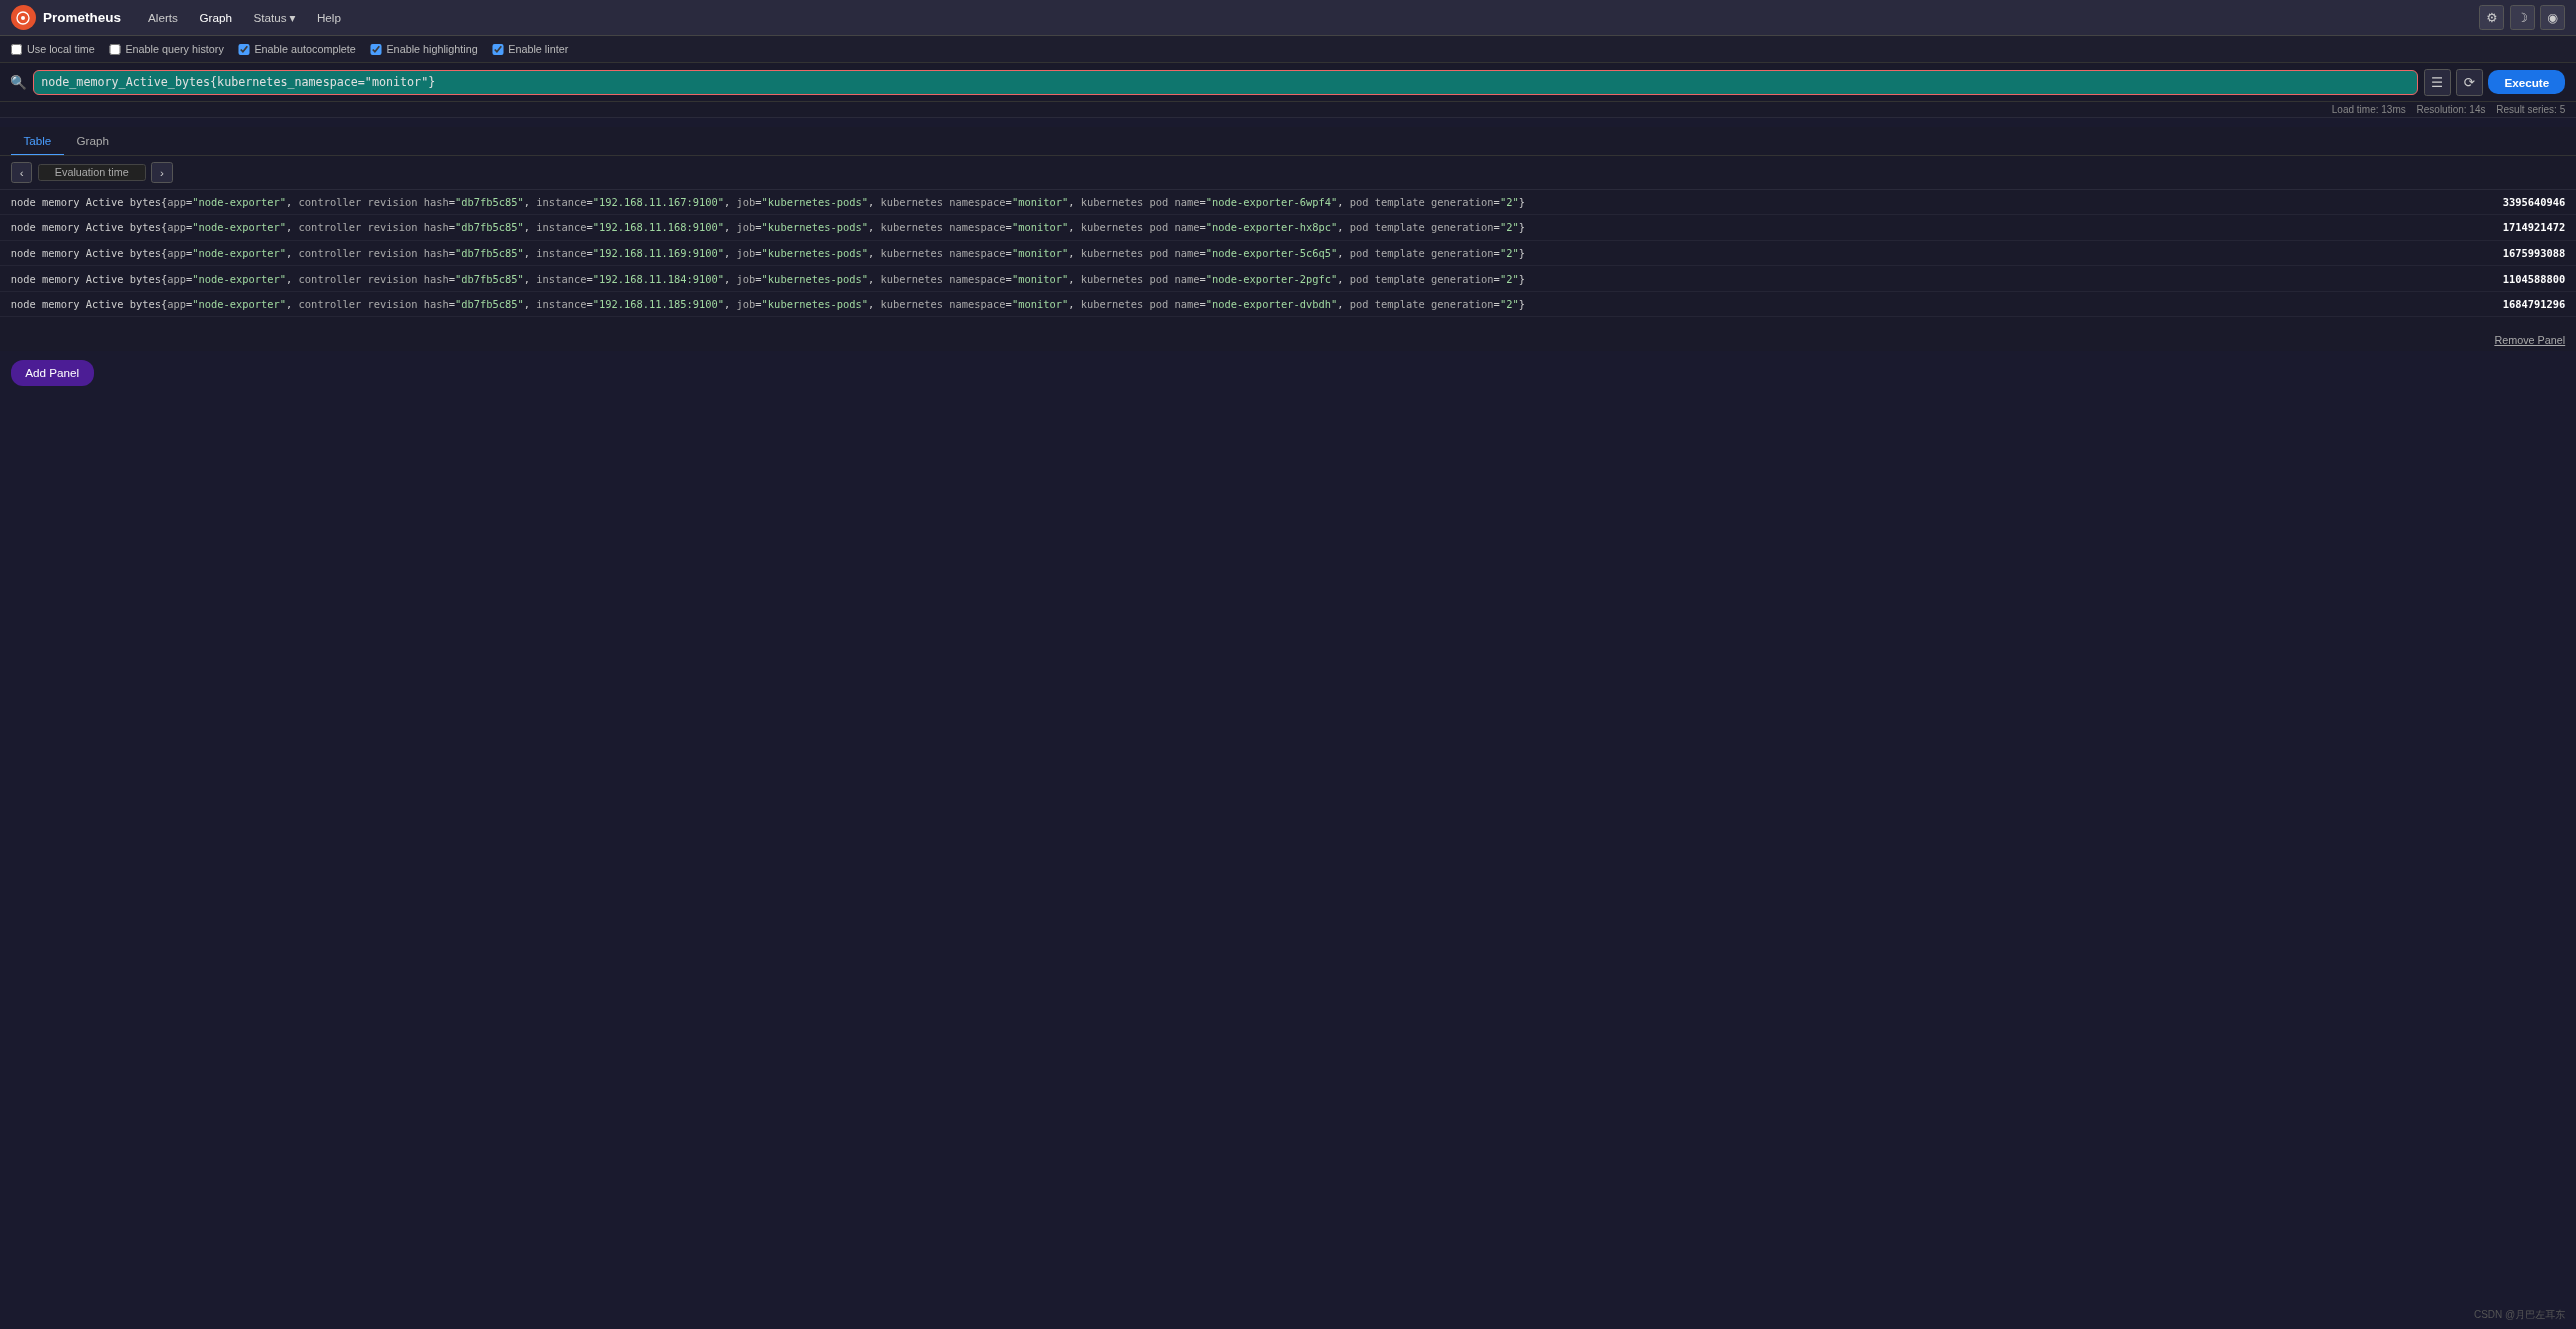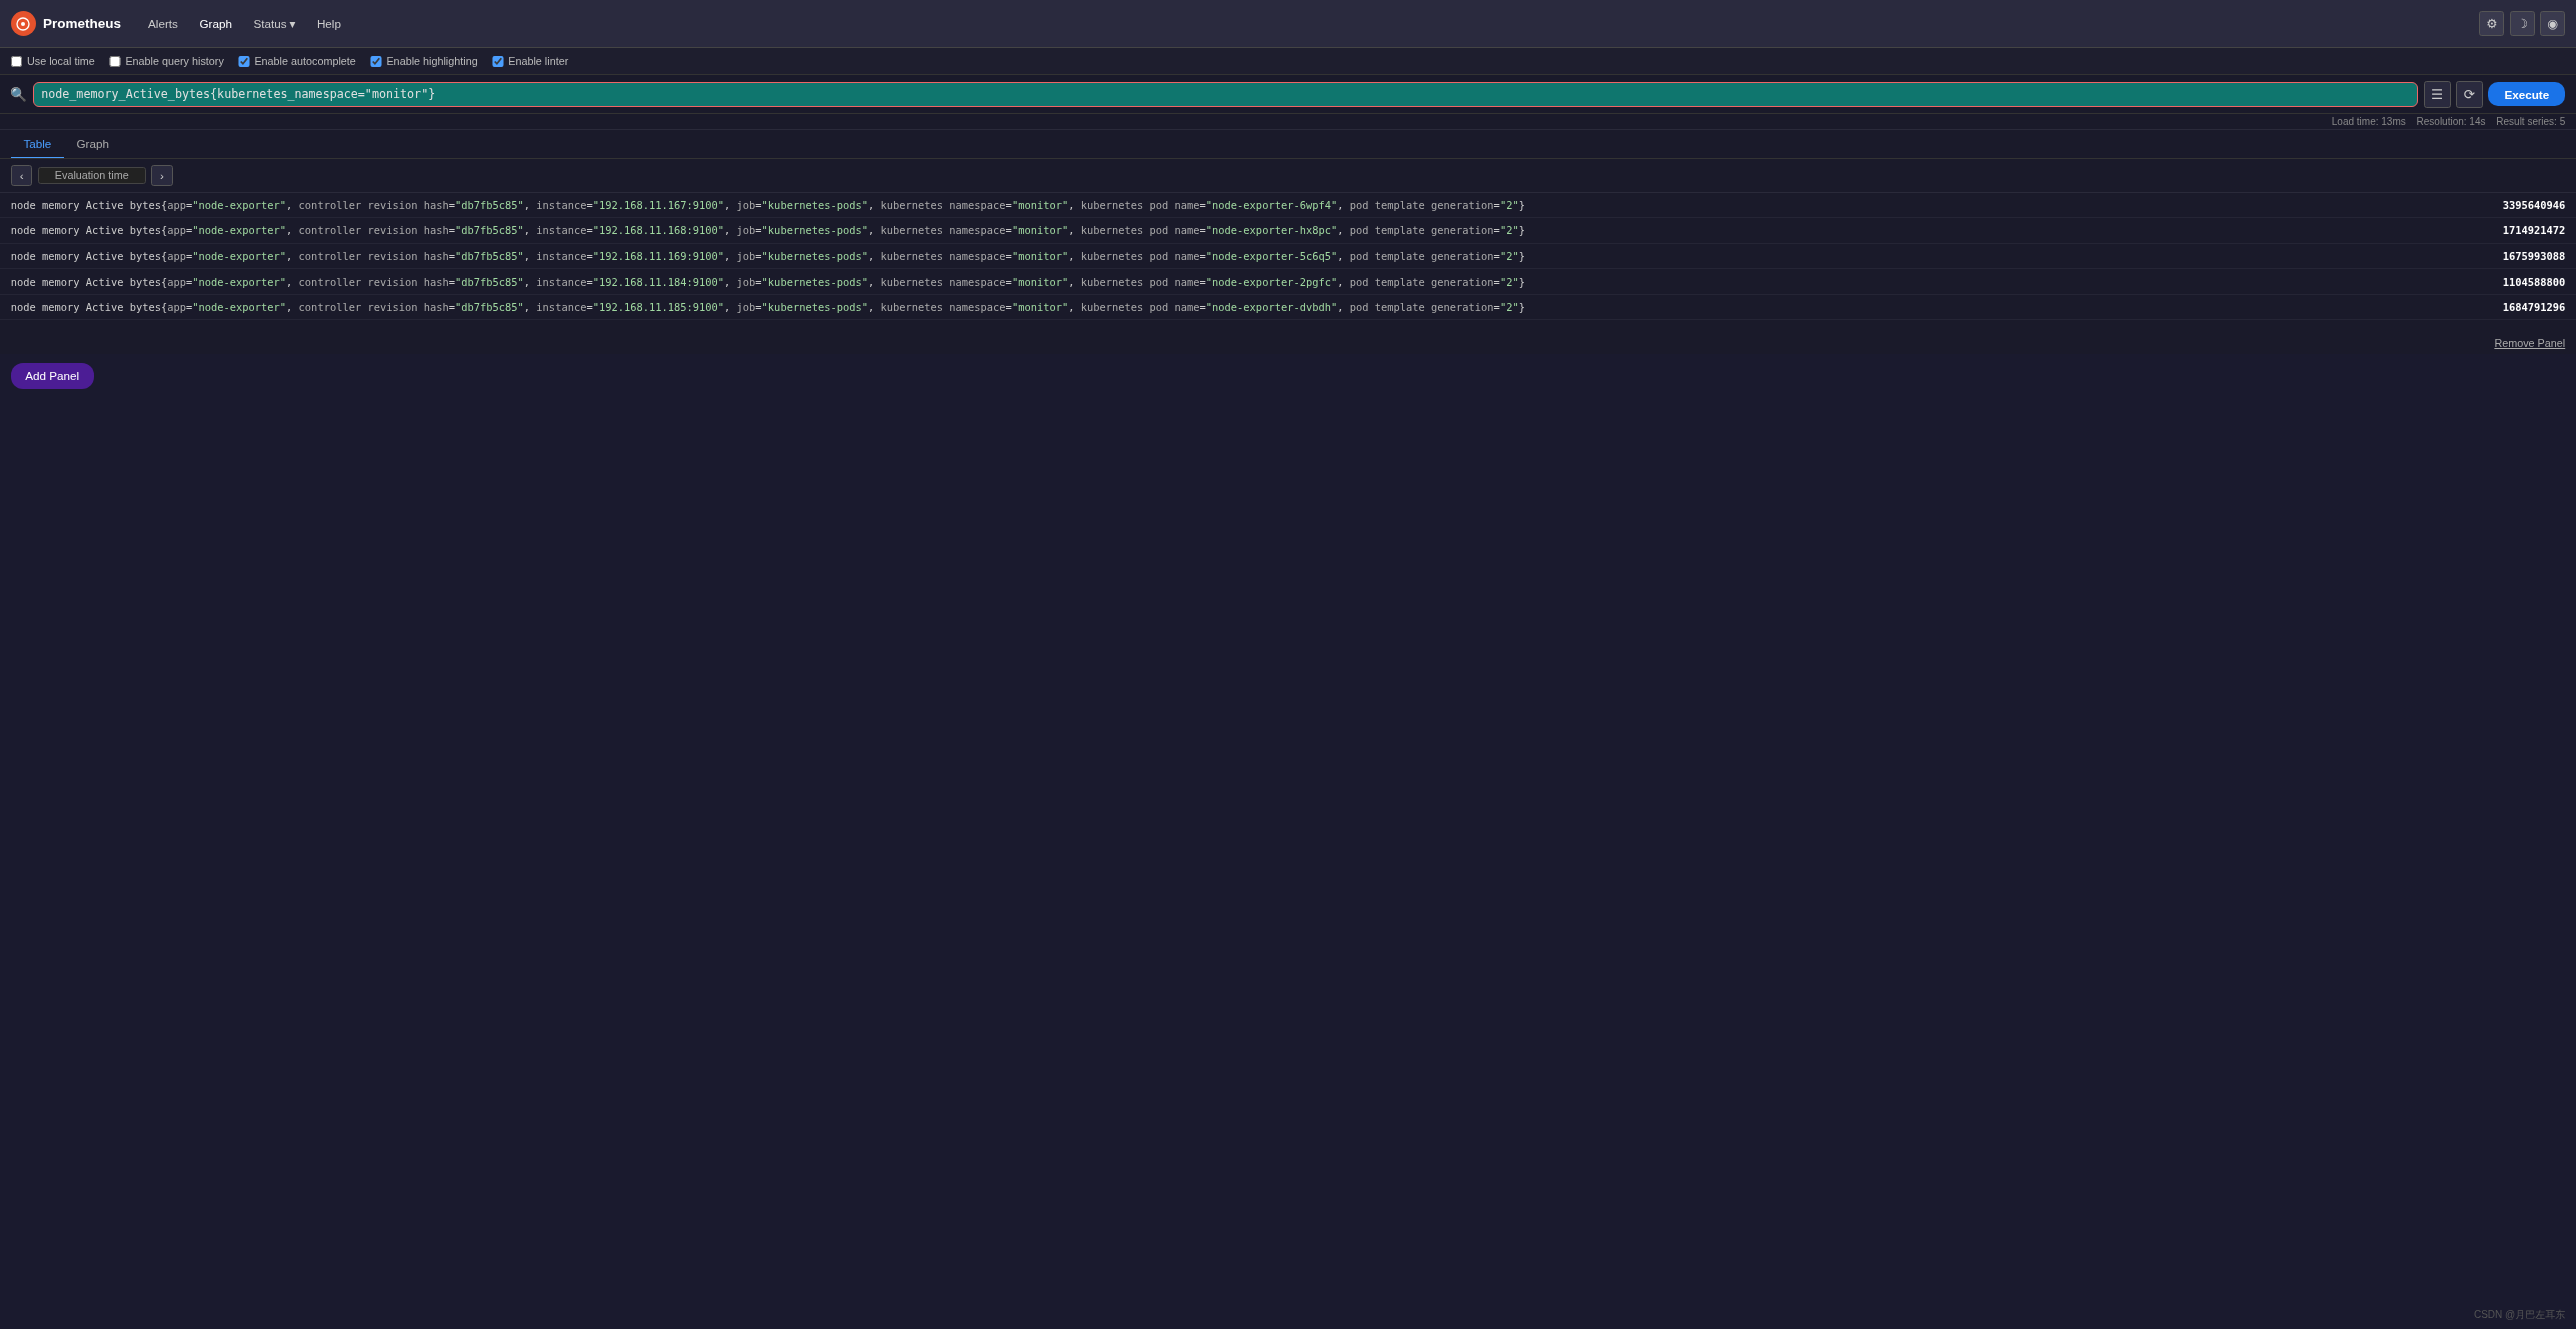--- a/index.html
+++ b/index.html
@@ -9,21 +9,21 @@
       font-family: Arial, sans-serif;
       font-size: 11.7px;
       min-height: 100vh;
     }
     
     .navbar {
       background: #2a2a3e;
       display: flex;
       align-items: center;
       padding: 0 10.8px;
-      height: 48px;
+      height: 36px;
       border-bottom: 0.9px solid #444;
     }
     .navbar-logo {
       width: 25px;
       height: 25px;
       border-radius: 50%;
       background: #e6522c;
       display: flex; align-items: center; justify-content: center;
       margin-right: 7.2px;
       flex-shrink: 0;
@@ -162,20 +162,21 @@
       border-bottom: 0.9px solid #2a2a3a;
     }
     .status-bar span { margin-left: 10.8px; }
     
     .tabs-row {
       display: flex;
       align-items: flex-start;
       padding: 0 10.8px;
       background: #1a1a2a;
       border-bottom: 0.9px solid #333;
+      margin-top: 9px;
     }
     .tab {
       padding: 7.2px 12.6px;
       cursor: pointer;
       font-size: 11.7px;
       color: #aaa;
       border-bottom: 1.8px solid transparent;
     }
     .tab.active {
       color: #4a9eff;

